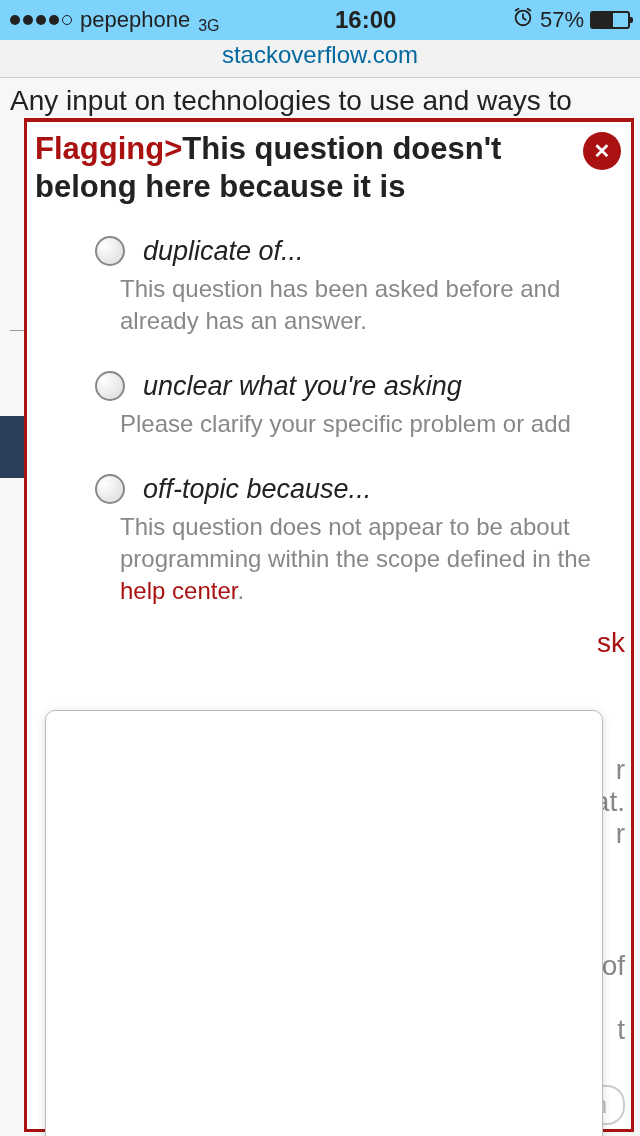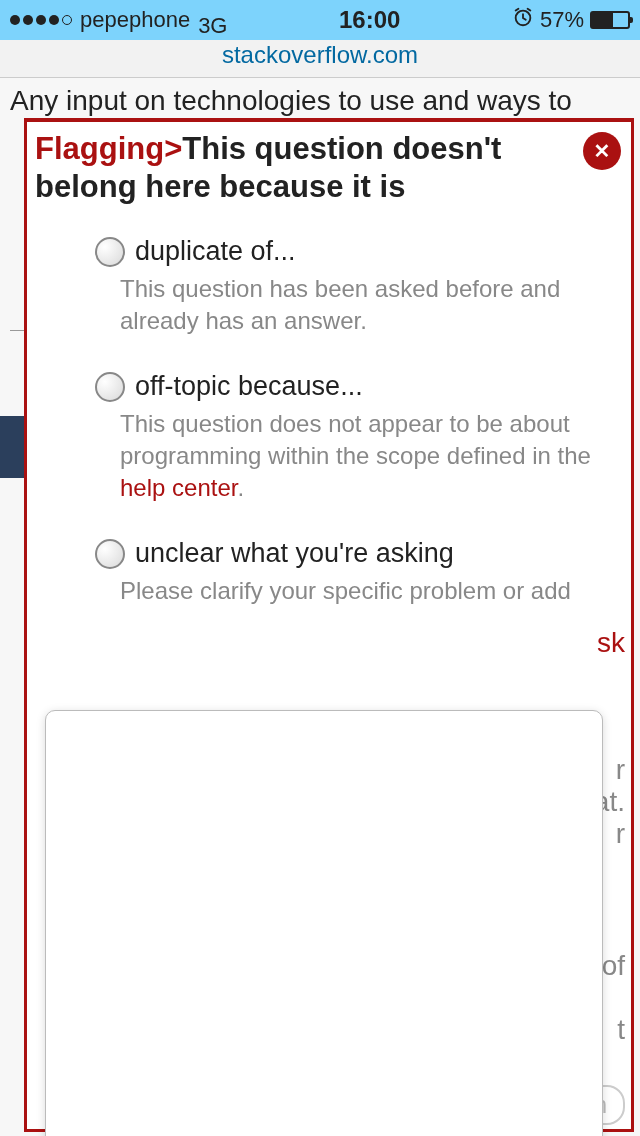--- a/index.html
+++ b/index.html
@@ -5,21 +5,21 @@
   * { box-sizing: border-box; margin: 0; padding: 0; }
   html, body { width: 640px; height: 1136px; font-family: -apple-system, "Helvetica Neue", Arial, sans-serif; background: #f7f7f7; overflow: hidden; }
   
   
   .status-bar { height: 40px; background: #7dd3fc; display: flex; align-items: center; padding: 0 10px; font-size: 22px; color: #222; }
   .status-left { display: flex; align-items: center; gap: 8px; }
   .dots { display: flex; gap: 3px; }
   .dot { width: 10px; height: 10px; border-radius: 50%; background: #222; }
   .dot.hollow { background: transparent; border: 1.5px solid #222; }
   .carrier { font-size: 22px; }
-  .network { font-size: 22px; margin-top: 12px; }
+  .network { font-size: 16px; margin-top: 12px; }
   .status-center { flex: 1; text-align: center; font-weight: 600; font-size: 24px; }
   .status-right { display: flex; align-items: center; gap: 6px; font-size: 22px; justify-content: center; }
   .alarm-icon svg { width: 22px; height: 22px; }
   .battery { width: 40px; height: 18px; border: 2px solid #222; border-radius: 3px; position: relative; }
   .battery::after { content: ""; position: absolute; right: -5px; top: 4px; width: 3px; height: 6px; background: #222; border-radius: 0 2px 2px 0; }
   .battery-fill { height: 100%; width: 57%; background: #222; }
   
   
   .address-bar { height: 38px; text-align: center; font-size: 24px; color: #0369a1; line-height: 30px; border-bottom: 1px solid #ccc; background: #f2f2f2; }
   
@@ -32,21 +32,21 @@
   
   .modal { position: absolute; left: 24px; top: 118px; width: 610px; height: 1014px; background: #fff; border: 3px solid #a11; border-top: 4px solid #a11; }
   .modal-inner { padding: 8px 8px 0 8px; height: 100%; display: flex; flex-direction: column; }
   .modal-title { font-size: 31px; font-weight: bold; color: #222; line-height: 38px; padding-right: 40px; }
   .modal-title .flagging { color: #a11; }
   .modal-title .gt { color: #a11; }
   .close-btn { position: absolute; right: 10px; top: 10px; width: 38px; height: 38px; background: #a11; border-radius: 50%; display: flex; align-items: center; justify-content: center; color: #fff; font-size: 20px; font-weight: bold; cursor: pointer; }
   
   .options { margin-top: 30px; padding-left: 60px; padding-right: 10px; flex: 1; overflow: hidden; }
   .option { margin-bottom: 34px; }
-  .option-head { display: flex; align-items: flex-end; gap: 10px; }
+  .option-head { display: flex; align-items: flex-start; gap: 18px; font-style: italic; }
   .radio { width: 30px; height: 30px; border: 2px solid #888; border-radius: 50%; background: radial-gradient(circle at 30% 30%, #fff, #ddd 90%); flex-shrink: 0; cursor: pointer; }
   .option-label { font-size: 27px; color: #222; }
   .option-desc { margin-left: 25px; margin-top: 6px; font-size: 24px; color: #888; line-height: 32px; }
   .option-desc .link { color: #a11; }
   
   
   .white-popup { position: absolute; left: 18px; top: 588px; width: 558px; height: 448px; background: #fff; border: 1px solid #bbb; border-radius: 10px; box-shadow: 0 2px 10px rgba(0,0,0,0.15); z-index: 10; }
   
   .partial-opinion { position: absolute; left: 128px; bottom: 48px; right: 10px; font-size: 24px; color: #888; line-height: 32px; }
   .partial-opinion .strike { text-decoration: line-through; color: #aaa; }
@@ -110,33 +110,33 @@
         <div class="option-head">
           <div class="radio"></div>
           <div class="option-label">duplicate of...</div>
         </div>
         <div class="option-desc">This question has been asked before and already has an answer.</div>
       </div>
 
       <div class="option">
         <div class="option-head">
           <div class="radio"></div>
+          <div class="option-label">unclear what you're asking</div>
+        </div>
+        <div class="option-desc">Please clarify your specific problem or add</div>
+      </div>
+
+      <div class="option">
+        <div class="option-head">
+          <div class="radio"></div>
           <div class="option-label">off-topic because...</div>
         </div>
         <div class="option-desc">
           <span>This question does not appear to be about programming within the scope defined in the </span><span class="link">help center</span><span>.</span>
         </div>
-      </div>
-
-      <div class="option">
-        <div class="option-head">
-          <div class="radio"></div>
-          <div class="option-label">unclear what you're asking</div>
-        </div>
-        <div class="option-desc">Please clarify your specific problem or add</div>
       </div>
     </div>
 
     <span class="cutoff-right" style="top:505px; color:#a11">sk</span>
     <span class="cutoff-right" style="top:632px">r</span>
     <span class="cutoff-right" style="top:664px">at.</span>
     <span class="cutoff-right" style="top:696px">r</span>
     <span class="cutoff-right" style="top:828px">of</span>
     <span class="cutoff-right" style="top:892px">t</span>
 

